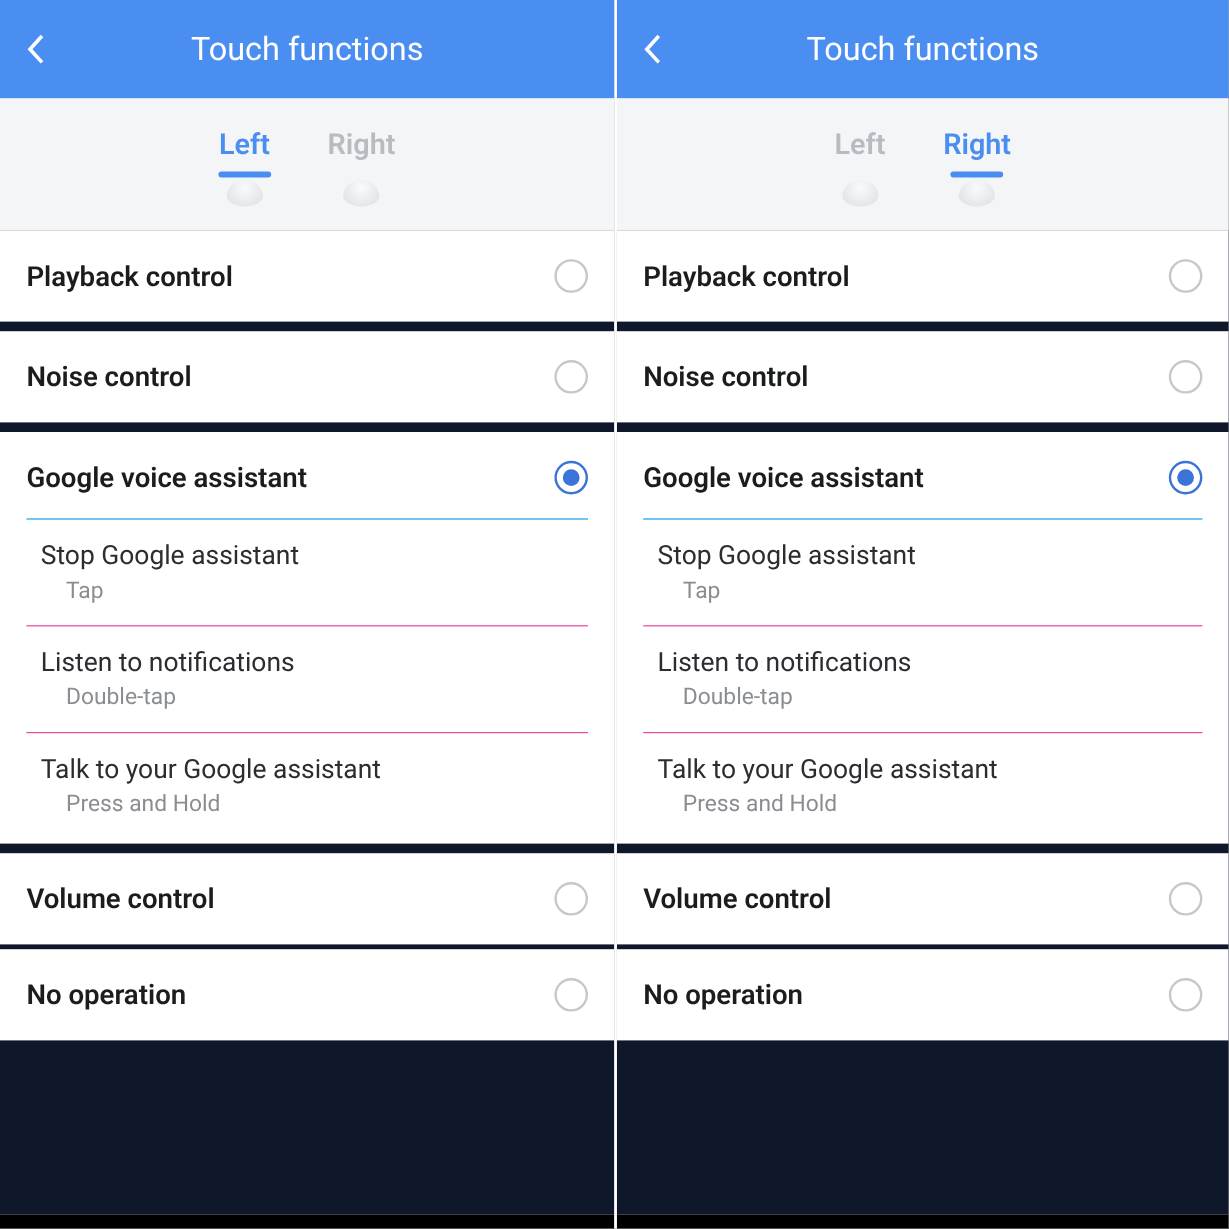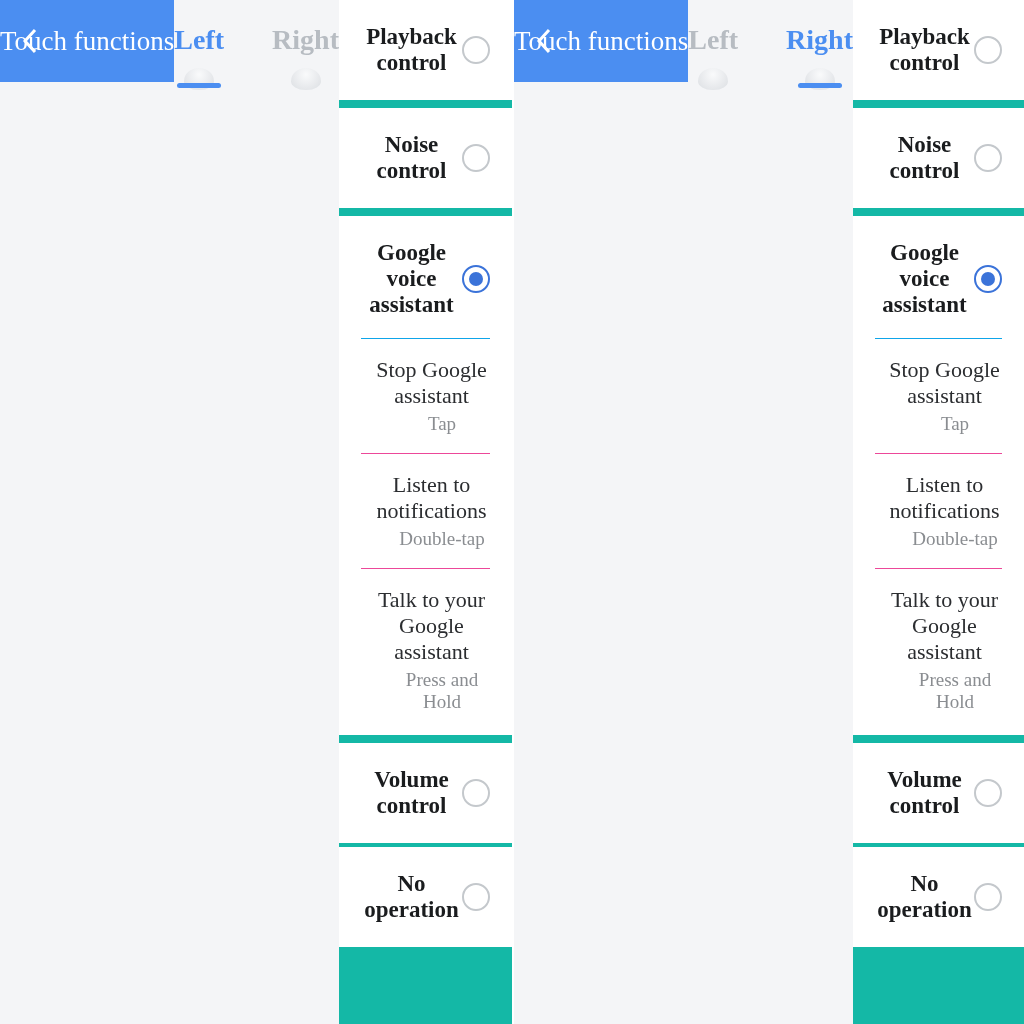--- a/index.html
+++ b/index.html
@@ -1,18 +1,18 @@
 <!DOCTYPE html>
 <html><head>
 <meta charset="utf-8">
 <style>
   * { box-sizing: border-box; margin: 0; padding: 0; }
   html, body { width: 1024px; height: 1024px; font-family: -apple-system, BlinkMacSystemFont, "Segoe UI", Roboto, Arial, sans-serif; background: #000; }
   .container { display: flex; width: 1024px; height: 1024px; }
-  .panel { width: 512px; height: 100%; background: #f4f5f7; display: flex; flex-direction: row; overflow: hidden; font-family: Liberation Serif, serif; }
+  .panel { width: 512px; height: 100%; background: #f4f5f7; display: flex; flex-direction: column; overflow: hidden; }
   .panel + .panel { border-left: 2px solid #fff; }
 
   .header {
     background: #4b8ef1;
     height: 82px;
     display: flex;
     align-items: center;
     position: relative;
     color: #fff;
   }
@@ -37,27 +37,27 @@
     background: #f4f5f7;
     height: 110px;
     display: flex;
     justify-content: center;
     align-items: flex-start;
     gap: 48px;
     padding-top: 24px;
     position: relative;
   }
   .tab {
-    font-size: 28px;
+    font-size: 24px;
     font-weight: 600;
     color: #b7bcc2;
     position: relative;
     cursor: pointer;
     text-align: center;
-    padding-bottom: 32px;
+    padding-bottom: 14px;
   }
   .tab.active { color: #4b8ef1; }
   .tab.active::after {
     content: "";
     position: absolute;
     left: 50%;
     transform: translateX(-50%);
     bottom: 0;
     width: 44px;
     height: 5px;
@@ -69,21 +69,21 @@
     left: 50%;
     transform: translateX(-50%);
     top: 44px;
     width: 30px;
     height: 22px;
     background: radial-gradient(ellipse at 50% 30%, #fafbfc 0%, #e6e8eb 60%, #d8dce0 100%);
     border-radius: 50% 50% 48% 48% / 60% 60% 40% 40%;
     opacity: 0.9;
   }
 
-  .list { flex: 1; background: #14b8a6; text-align: center; }
+  .list { flex: 1; background: #0f172a; }
   .option {
     background: #fff;
     padding: 24px 22px;
     display: flex;
     align-items: center;
     justify-content: space-between;
     margin-bottom: 8px;
     cursor: pointer;
   }
   .option.compact { margin-bottom: 4px; }

